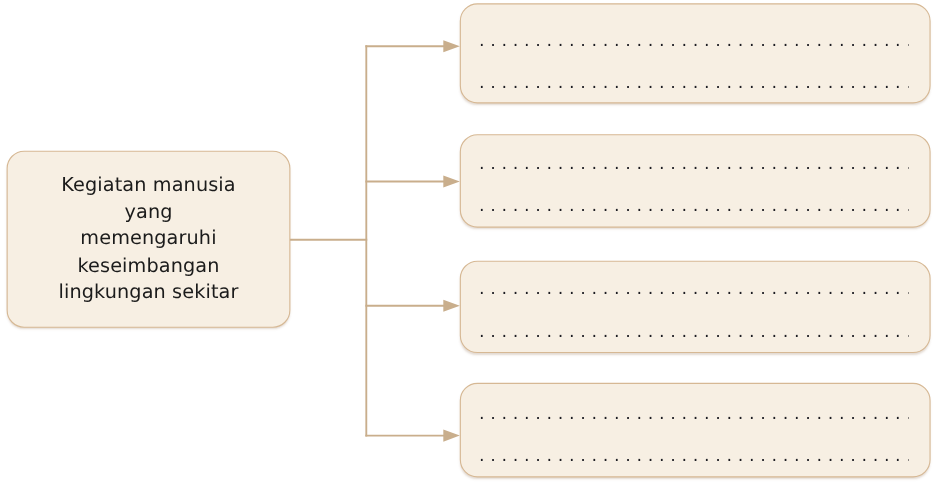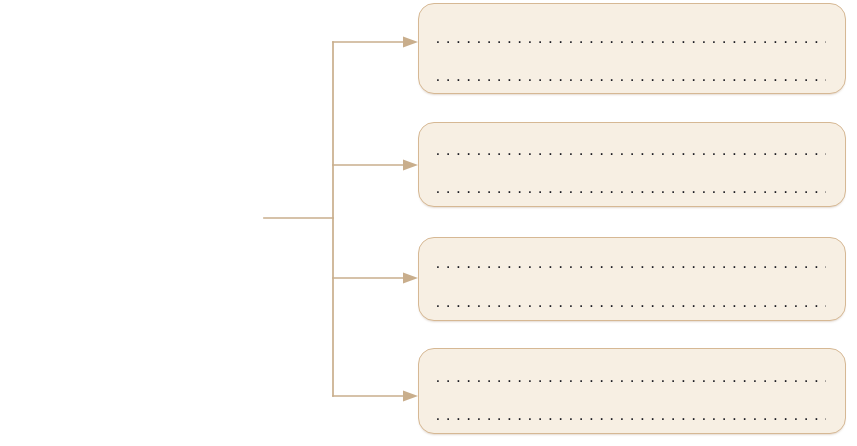--- a/index.html
+++ b/index.html
@@ -117,20 +117,27 @@
       <path d="M333,396 L406,396"></path>
     </g>
     <g fill="#C9AE8C" stroke="none">
       <polygon points="403,36.5 418,42 403,47.5"></polygon>
       <polygon points="403,159.5 418,165 403,170.5"></polygon>
       <polygon points="403,272.5 418,278 403,283.5"></polygon>
       <polygon points="403,390.5 418,396 403,401.5"></polygon>
     </g>
   </svg>
 
+  <div class="main-box">
+    <div class="main-box-text">Kegiatan manusia
+yang
+memengaruhi
+keseimbangan
+lingkungan sekitar</div>
+  </div>
 
   <div class="answer-box b1">
     <div class="dot-line r1">.............................................................</div>
     <div class="dot-line r2">.............................................................</div>
   </div>
 
   <div class="answer-box b2">
     <div class="dot-line r1">.............................................................</div>
     <div class="dot-line r2">.............................................................</div>
   </div>

